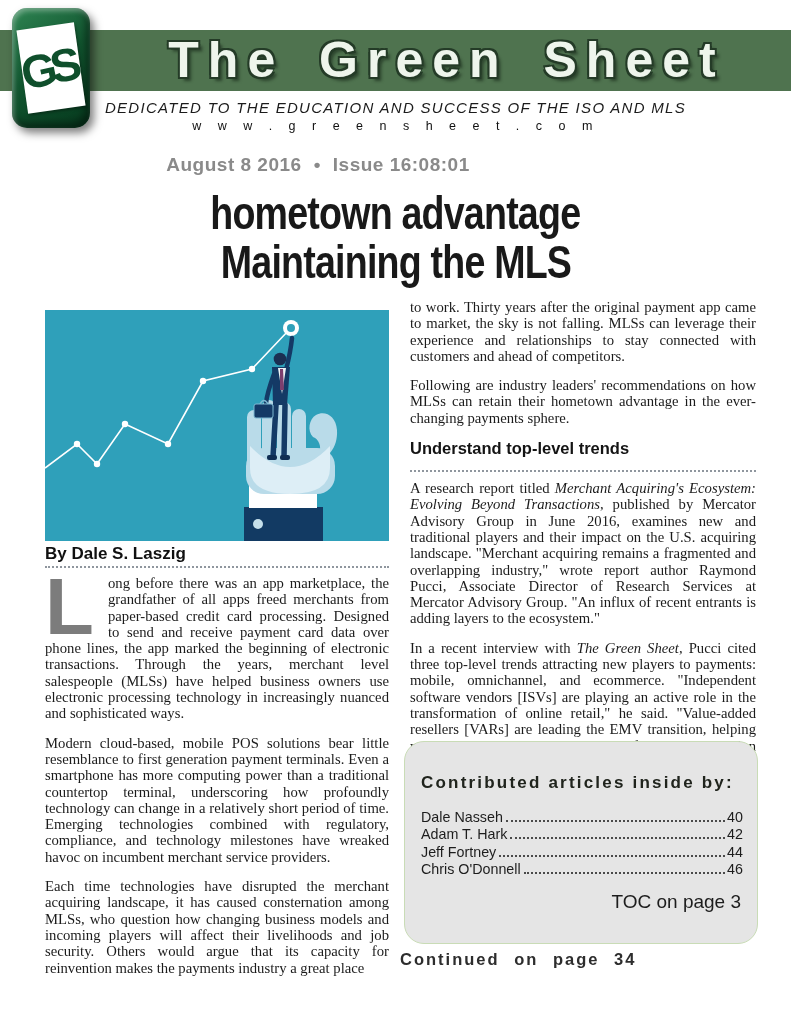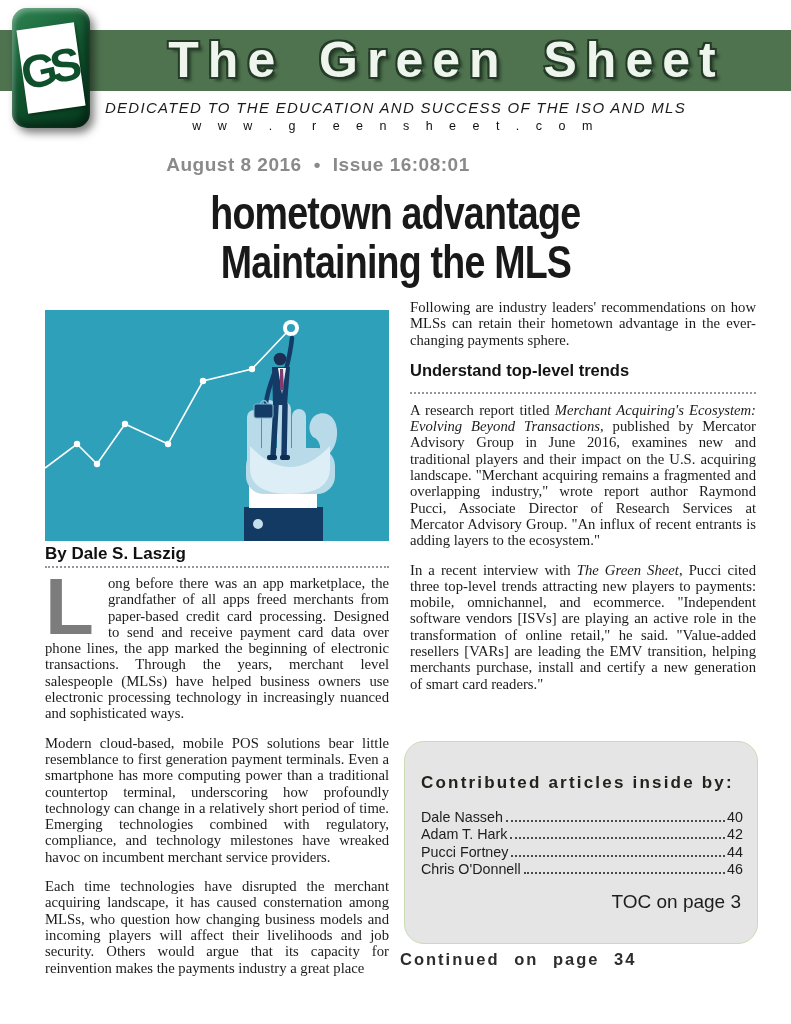--- a/index.html
+++ b/index.html
@@ -150,20 +150,21 @@
   <div class="byline">By Dale S. Laszig</div>
   <div class="byline-rule"></div>
 
   <div class="col-left">
     <p><span class="dropcap">L</span><span>ong before there was an app marketplace, the grandfather of all apps freed merchants from paper-based credit card processing. Designed to send and receive payment card data over phone lines, the app marked the beginning of electronic transactions. Through the years, merchant level salespeople (MLSs) have helped business owners use electronic processing technology in increasingly nuanced and sophisticated ways.</span></p>
     <p>Modern cloud-based, mobile POS solutions bear little resemblance to first generation payment terminals. Even a smartphone has more computing power than a traditional countertop terminal, underscoring how profoundly technology can change in a relatively short period of time. Emerging technologies combined with regulatory, compliance, and technology milestones have wreaked havoc on incumbent merchant service providers.</p>
     <p>Each time technologies have disrupted the merchant acquiring landscape, it has caused consternation among MLSs, who question how changing business models and incoming players will affect their livelihoods and job security. Others would argue that its capacity for reinvention makes the payments industry a great place</p>
   </div>
 
   <div class="col-right">
+    <p>to work. Thirty years after the original payment app came to market, the sky is not falling. MLSs can leverage their experience and relationships to stay connected with customers and ahead of competitors.</p>
     <p>Following are industry leaders' recommendations on how MLSs can retain their hometown advantage in the ever-changing payments sphere.</p>
     <h3 class="subhead">Understand top-level trends</h3>
     <div class="subhead-rule"></div>
     <p><span>A research report titled </span><i>Merchant Acquiring's Ecosystem: Evolving Beyond Transactions</i><span>, published by Mercator Advisory Group in June 2016, examines new and traditional players and their impact on the U.S. acquiring landscape. "Merchant acquiring remains a fragmented and overlapping industry," wrote report author Raymond Pucci, Associate Director of Research Services at Mercator Advisory Group. "An influx of recent entrants is adding layers to the ecosystem."</span></p>
     <p><span>In a recent interview with </span><i>The Green Sheet</i><span>, Pucci cited three top-level trends attracting new players to payments: mobile, omnichannel, and ecommerce. "Independent software vendors [ISVs] are playing an active role in the transformation of online retail," he said. "Value-added resellers [VARs] are leading the EMV transition, helping merchants purchase, install and certify a new generation of smart card readers."</span></p>
   </div>
 
   <aside class="contrib-box">
     <h4 class="contrib-title">Contributed articles inside by:</h4>
     <div class="contrib-list">
@@ -171,21 +172,21 @@
         <span class="c-name">Dale Nasseh</span>
         <span class="leader"></span>
         <span class="c-page">40</span>
       </div>
       <div class="contrib-row">
         <span class="c-name">Adam T. Hark</span>
         <span class="leader"></span>
         <span class="c-page">42</span>
       </div>
       <div class="contrib-row">
-        <span class="c-name">Pucci Fortney</span>
+        <span class="c-name">Jeff Fortney</span>
         <span class="leader"></span>
         <span class="c-page">44</span>
       </div>
       <div class="contrib-row">
         <span class="c-name">Chris O'Donnell</span>
         <span class="leader"></span>
         <span class="c-page">46</span>
       </div>
     </div>
     <div class="toc-note">TOC on page 3</div>

